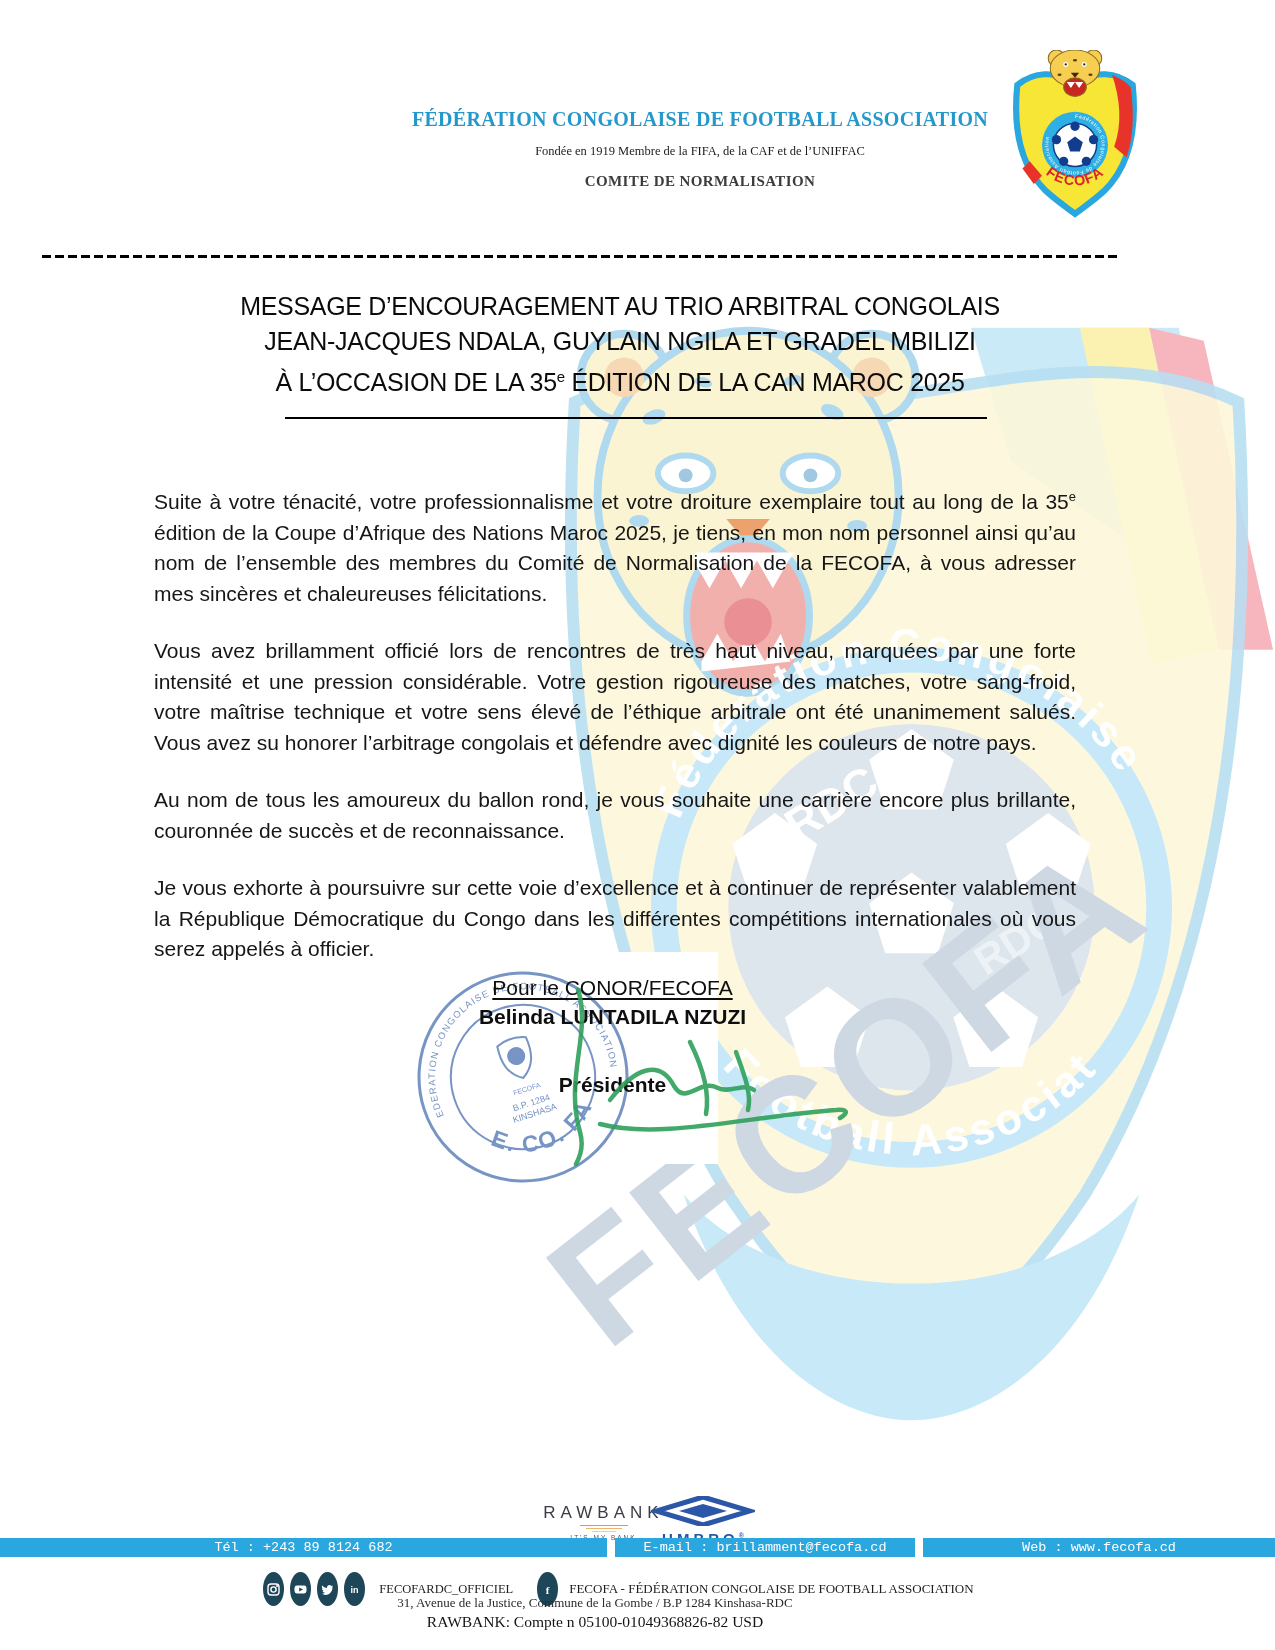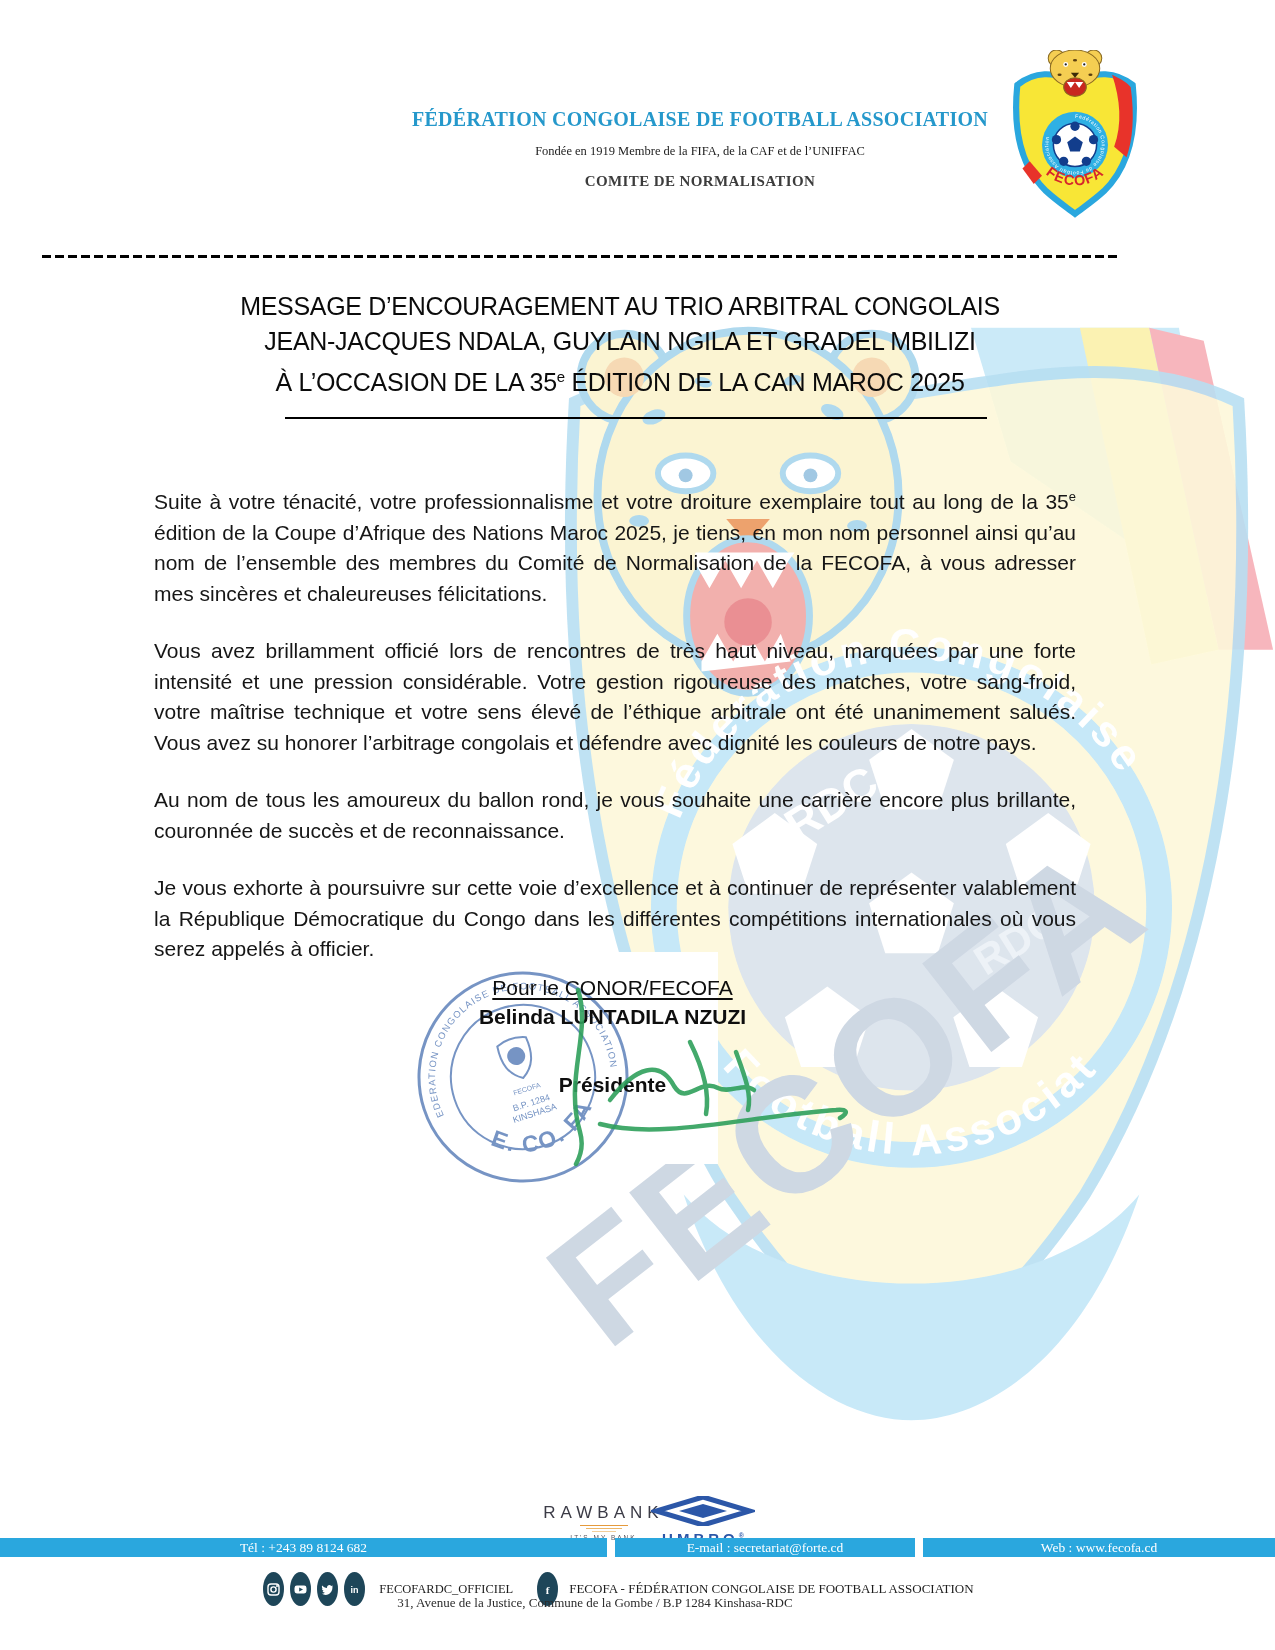--- a/index.html
+++ b/index.html
@@ -47,21 +47,21 @@
   .rb-lines i:nth-child(1){width:48px;}
   .rb-lines i:nth-child(2){width:36px;background:#EDB668;}
   .rb-lines i:nth-child(3){width:24px;background:#F2CE9A;}
   .rb-tag{font-size:6.5px;letter-spacing:2px;color:#55555f;margin-top:2px;}
   .umbro{left:645px;top:1496px;width:116px;text-align:center;z-index:2;}
   .umbro-word{font-size:15px;font-weight:bold;color:#2C57A8;letter-spacing:4px;margin-top:0;}
   .umbro-word sup{font-size:7px;letter-spacing:0;}
 
   
   .bar-seg{top:1538px;height:19px;background:#2AA7DE;z-index:2;display:flex;align-items:center;justify-content:center;
-           font-family:Liberation Serif, serif;font-size:13.5px;color:#fff;}
+           font-family:Liberation Mono, monospace;font-size:13.5px;color:#fff;}
   .seg1{left:0;width:607px;}
   .seg2{left:615px;width:300px;}
   .seg3{left:923px;width:352px;}
 
   
   .social-row{left:-19px;top:1572px;width:1275px;display:flex;justify-content:center;align-items:center;gap:6px;z-index:2;}
   .sicon{width:21px;height:34px;border-radius:50%;background:#1E4659;display:flex;align-items:center;justify-content:center;flex:none;}
   .handle{font-family:"Liberation Serif",serif;font-size:12.5px;color:#1c1c1c;margin:0 18px 0 8px;}
   .fbname{font-family:"Liberation Serif",serif;font-size:13px;color:#1c1c1c;margin-left:5px;}
   .addr-wrap{left:0;top:1595px;width:1190px;text-align:center;z-index:2;font-family:"Liberation Serif",serif;}
@@ -255,21 +255,21 @@
 
   <div class="abs umbro">
     <svg width="104" height="30" viewBox="0 0 104 30">
       <polygon points="52,1 99,15 52,29 5,15" fill="none" stroke="#2C57A8" stroke-width="5"></polygon>
       <polygon points="52,8 76,15 52,22 28,15" fill="#2C57A8"></polygon>
     </svg>
     <div class="umbro-word"><span>UMBRO</span><sup>®</sup></div>
   </div>
 
   <div class="abs bar-seg seg1">Tél : +243 89 8124 682</div>
-  <div class="abs bar-seg seg2">E-mail : secretariat@forte.cd</div>
+  <div class="abs bar-seg seg2">E-mail : brillamment@fecofa.cd</div>
   <div class="abs bar-seg seg3">Web : www.fecofa.cd</div>
 
   <div class="abs social-row">
     <span class="sicon">
       <svg width="13" height="13" viewBox="0 0 13 13">
           <rect x="1" y="1" width="11" height="11" rx="3" fill="none" stroke="#fff" stroke-width="1.4"></rect>
           <circle cx="6.5" cy="6.5" r="2.6" fill="none" stroke="#fff" stroke-width="1.4"></circle>
           <circle cx="10" cy="3" r="1" fill="#fff"></circle>
         </svg>
     </span>
@@ -293,15 +293,16 @@
     <span class="sicon">
       <svg width="13" height="13" viewBox="0 0 13 13">
           <text x="6.5" y="11" font-size="11" font-weight="bold" text-anchor="middle" fill="#fff" font-family="Liberation Serif, serif">f</text>
         </svg>
     </span>
     <span class="fbname">FECOFA - FÉDÉRATION CONGOLAISE DE FOOTBALL ASSOCIATION</span>
   </div>
 
   <div class="abs addr-wrap">
     <div class="addr">31, Avenue de la Justice, Commune de la Gombe / B.P 1284 Kinshasa-RDC</div>
+    <div class="bank">RAWBANK: Compte n 05100-01049368826-82 USD</div>
   </div>
 
 </div>
 
 </body></html>

